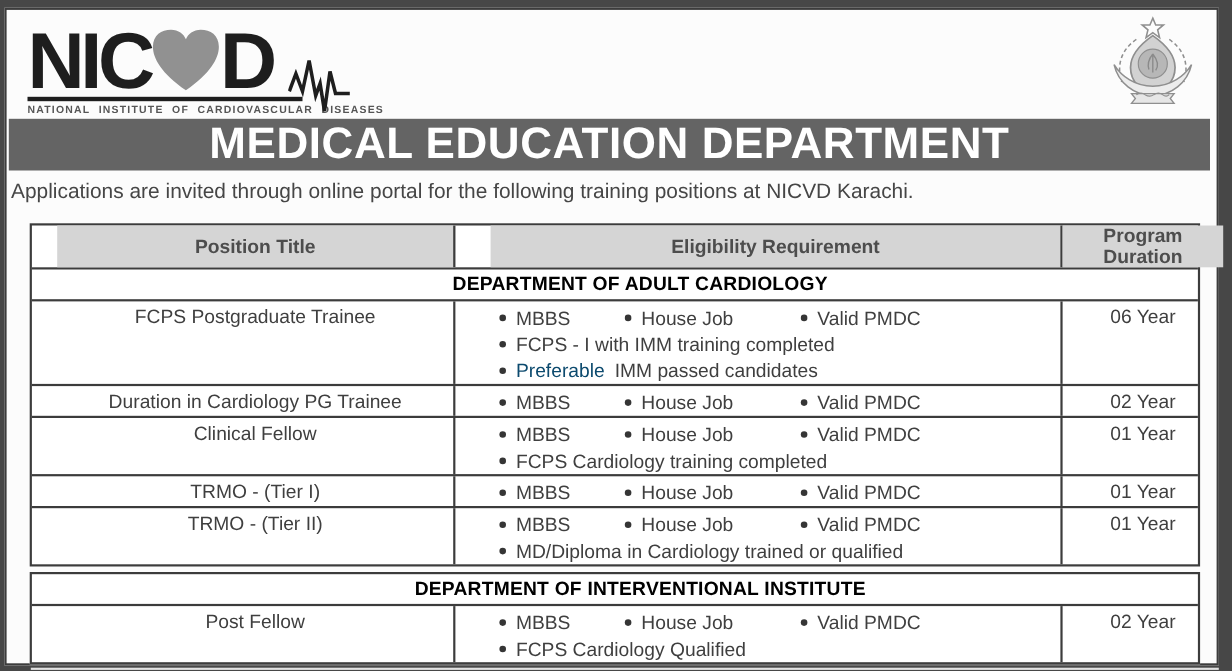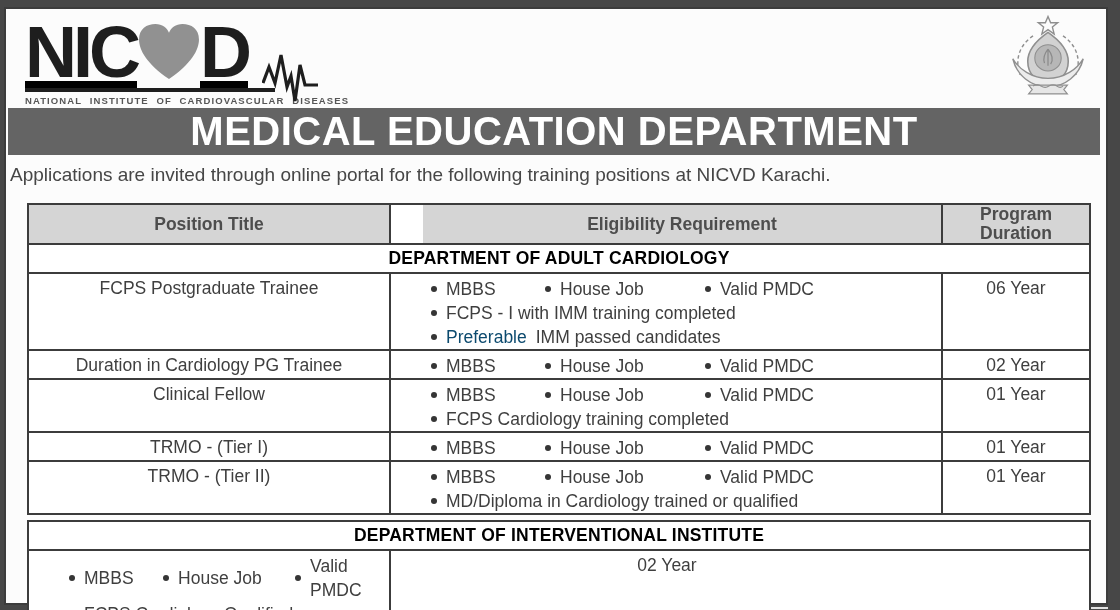--- a/index.html
+++ b/index.html
@@ -15,21 +15,21 @@
   }
   .page {
     position:absolute; top:7px; left:4px; right:12px; bottom:5px;
     background:var(--page_bg, #fcfcfc);
     border:2px solid var(--border, #3c3c3c);
   }
   .content { position:relative; width:100%; height:100%; }
 
   
   .logo { position:absolute; top:10px; left:19px; width:330px; }
-  .logo-row { display:flex; align-items:center; height:66px; position:relative;text-decoration:underline; }
+  .logo-row { display:flex; align-items:flex-end; height:66px; position:relative; }
   .logo-word {
     font-size:72px; line-height:58px; font-weight:900; color:#1e1e1e;
     letter-spacing:-4px; font-family:"Liberation Sans", sans-serif;
   }
   .heart-svg { width:66px; height:58px; margin:0 -2px 1px -1px; }
   .logo-underline { width:250px; height:4px; background:#1e1e1e; margin-top:3px; }
   .logo-subtitle {
     margin-top:3px; font-size:9.5px; letter-spacing:1.1px; word-spacing:4px;
     color:#565656; white-space:nowrap; font-weight:bold;
   }
@@ -52,21 +52,21 @@
   
   .intro {
     position:absolute; top:155px; left:4px; right:4px;
     font-size:19px; color:#464646;
   }
 
   
   .tables { position:absolute; top:194px; left:21px; width:1064px; }
   .tbl { border:2px solid var(--border, #3c3c3c); background:#fff; }
   .tbl + .tbl { margin-top:5px; }
-  .trow { display:grid; grid-template-columns:362px 552px 146px; }
+  .trow { display:grid; grid-template-columns:362px 552px 146px;padding-left:23px; }
   .trow + .trow { border-top:2px solid var(--border, #3c3c3c); }
   .cell { color:var(--text, #3f3f3f); font-size:17.5px; }
   .c-pos { text-align:center; padding-top:4px; border-right:2px solid var(--border, #3c3c3c); }
   .c-elig { padding:3px 4px 0 8px; border-right:2px solid var(--border, #3c3c3c);margin-left:32px; }
   .c-dur { text-align:center; padding-top:4px; }
 
   .head .cell {
     background:var(--header_bg, #d5d5d5); font-weight:bold; color:#4d4d4d;
     display:flex; align-items:center; justify-content:center; text-align:center;
     padding:0; line-height:19px; min-height:36px;
@@ -286,20 +286,21 @@
             <div class="cell c-dur">01 Year</div>
           </div>
         </div>
 
         <div class="tbl">
           <div class="trow">
             <div class="sec-row h-s2">DEPARTMENT OF INTERVENTIONAL INSTITUTE</div>
           </div>
 
           <div class="trow h-r6">
+            <div class="cell c-pos">Post Fellow</div>
             <div class="cell c-elig">
               <div class="bl">
                 <span class="bi w1">
                     <span class="dot"></span>
                     <span>MBBS</span>
                   </span>
                 <span class="bi w2">
                     <span class="dot"></span>
                     <span>House Job</span>
                   </span>

